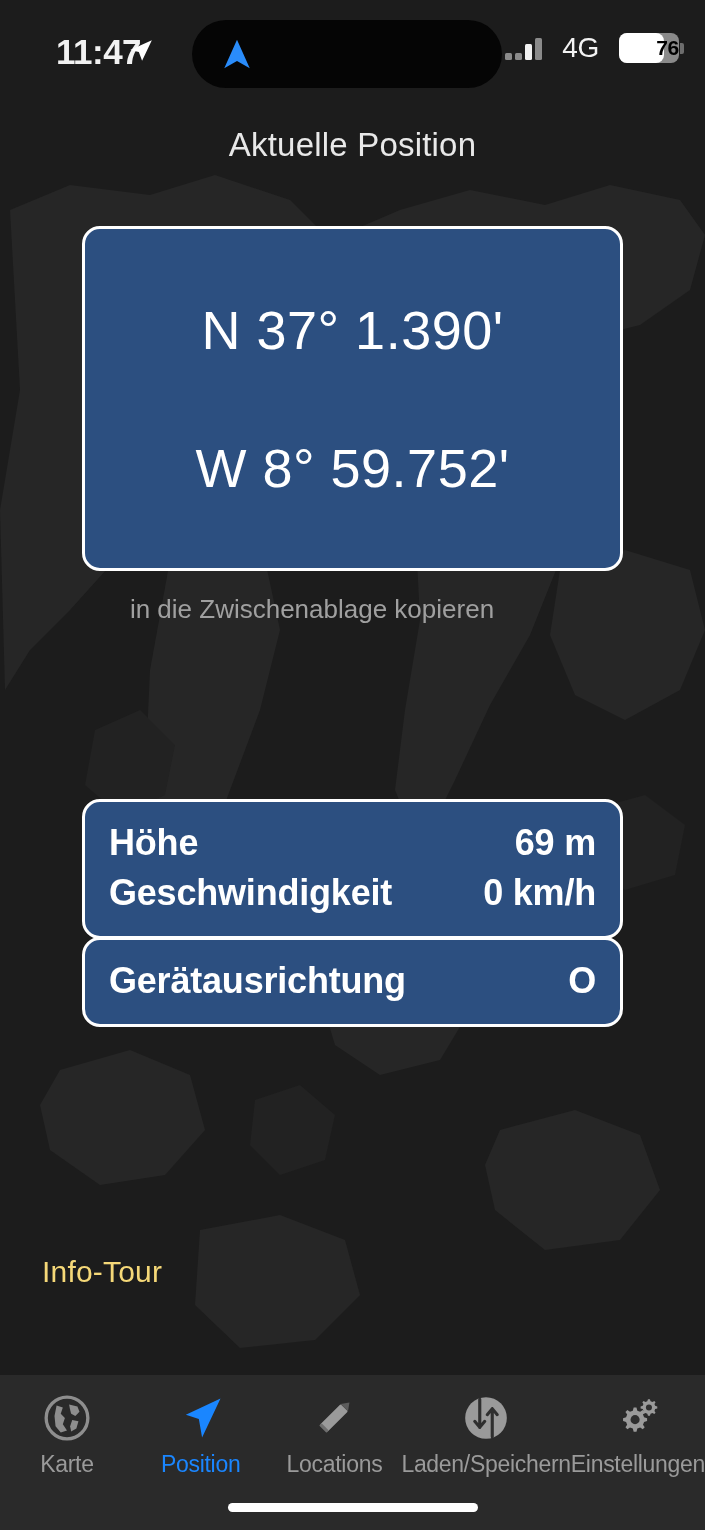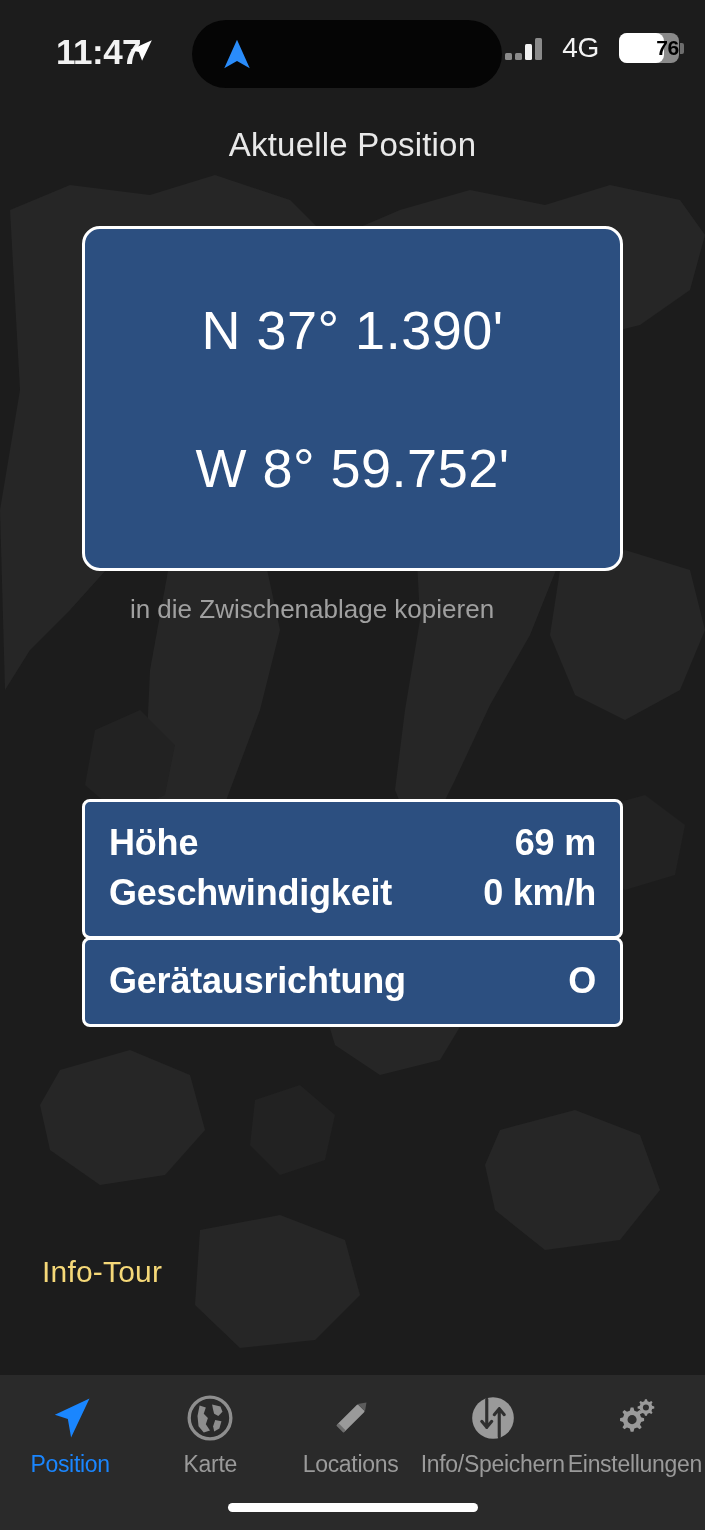--- a/index.html
+++ b/index.html
@@ -160,21 +160,21 @@
     font-weight:400;
   }
 
   
   .info-card {
     position:absolute;
     left:82px;
     width:541px;
     background:#2c4f80;
     border:3px solid #ffffff;
-    border-radius:8px;
+    border-radius:18px;
     padding:16px 24px 18px 24px;
   }
   #info-card-1 { top:799px; }
   #info-card-2 { top:937px; }
   .info-row {
     display:flex;
     justify-content:space-between;
     align-items:baseline;
     padding:4px 0;
   }
@@ -321,39 +321,39 @@
       <span class="info-value">O</span>
     </div>
   </div>
 
   <div class="links">
     <span class="link">Info-Tour</span>
   </div>
 
   <div class="tabbar">
 
-    <div class="tab active">
-      <div class="tab-icon">
-        <svg width="52" height="52" viewBox="0 0 24 24">
-          <path d="M21 3 L5 10.5 L11 12.5 L12.5 21 Z" fill="#1a86ff"></path>
-        </svg>
-      </div>
-      <div class="tab-label">Position</div>
-    </div>
-
     <div class="tab">
       <div class="tab-icon">
         <svg width="50" height="50" viewBox="0 0 24 24">
           <circle cx="12" cy="12" r="10" fill="none" stroke="#8e8e8e" stroke-width="1.6"></circle>
           <path d="M7 6 L10 7 L9 10 L11 12 L10 15 L12 18 L9 19 L6.5 16 L6 11 Z" fill="#8e8e8e"></path>
           <path d="M13 5.5 L17 6.5 L18 9 L16 11 L14 10 L13.5 8 Z" fill="#8e8e8e"></path>
           <path d="M14.5 13 L17.5 13.5 L16.5 17 L14 18.5 L13.5 16 Z" fill="#8e8e8e"></path>
         </svg>
       </div>
       <div class="tab-label">Karte</div>
+    </div>
+
+    <div class="tab active">
+      <div class="tab-icon">
+        <svg width="52" height="52" viewBox="0 0 24 24">
+          <path d="M21 3 L5 10.5 L11 12.5 L12.5 21 Z" fill="#1a86ff"></path>
+        </svg>
+      </div>
+      <div class="tab-label">Position</div>
     </div>
 
     <div class="tab">
       <div class="tab-icon">
         <svg width="50" height="50" viewBox="0 0 24 24">
           <g transform="rotate(45 12 12)">
             <rect x="9.5" y="5" width="5" height="14" rx="0.6" fill="#9a9a9a"></rect>
             <path d="M9.5 5 L12 1.5 L14.5 5 Z" fill="#5c5c5c"></path>
             <rect x="9.5" y="18" width="5" height="1.6" rx="0.4" fill="#6e6e6e"></rect>
           </g>
@@ -363,21 +363,21 @@
     </div>
 
     <div class="tab">
       <div class="tab-icon">
         <svg width="50" height="50" viewBox="0 0 24 24">
           <circle cx="12" cy="12" r="10" fill="#9a9a9a"></circle>
           <path d="M9 3 L9 16.5 M9 16.5 L6.6 13.6 M9 16.5 L11.4 13.6" stroke="#2f2f2f" stroke-width="1.5" fill="none" stroke-linecap="round"></path>
           <path d="M15 21 L15 7.5 M15 7.5 L12.6 10.4 M15 7.5 L17.4 10.4" stroke="#2f2f2f" stroke-width="1.5" fill="none" stroke-linecap="round"></path>
         </svg>
       </div>
-      <div class="tab-label">Info/Speichern</div>
+      <div class="tab-label">Laden/Speichern</div>
     </div>
 
     <div class="tab">
       <div class="tab-icon">
         <svg width="52" height="52" viewBox="0 0 24 24">
           <g fill="#9a9a9a">
             <path d="M10 7.2 L11.3 7.2 L11.7 8.6 L13 9.1 L14.2 8.3 L15.1 9.2 L14.3 10.4 L14.8 11.7 L16.2 12.1 L16.2 13.4 L14.8 13.8 L14.3 15.1 L15.1 16.3 L14.2 17.2 L13 16.4 L11.7 16.9 L11.3 18.3 L10 18.3 L9.6 16.9 L8.3 16.4 L7.1 17.2 L6.2 16.3 L7 15.1 L6.5 13.8 L5.1 13.4 L5.1 12.1 L6.5 11.7 L7 10.4 L6.2 9.2 L7.1 8.3 L8.3 9.1 L9.6 8.6 Z"></path>
             <circle cx="10.65" cy="12.75" r="2.1" fill="#2f2f2f"></circle>
             <path d="M16.6 3.3 L17.5 3.3 L17.8 4.3 L18.7 4.6 L19.5 4.1 L20.1 4.7 L19.6 5.5 L19.9 6.4 L20.9 6.7 L20.9 7.6 L19.9 7.9 L19.6 8.8 L20.1 9.6 L19.5 10.2 L18.7 9.7 L17.8 10 L17.5 11 L16.6 11 L16.3 10 L15.4 9.7 L14.6 10.2 L14 9.6 L14.5 8.8 L14.2 7.9 L13.2 7.6 L13.2 6.7 L14.2 6.4 L14.5 5.5 L14 4.7 L14.6 4.1 L15.4 4.6 L16.3 4.3 Z"></path>
             <circle cx="17.05" cy="7.15" r="1.4" fill="#2f2f2f"></circle>

